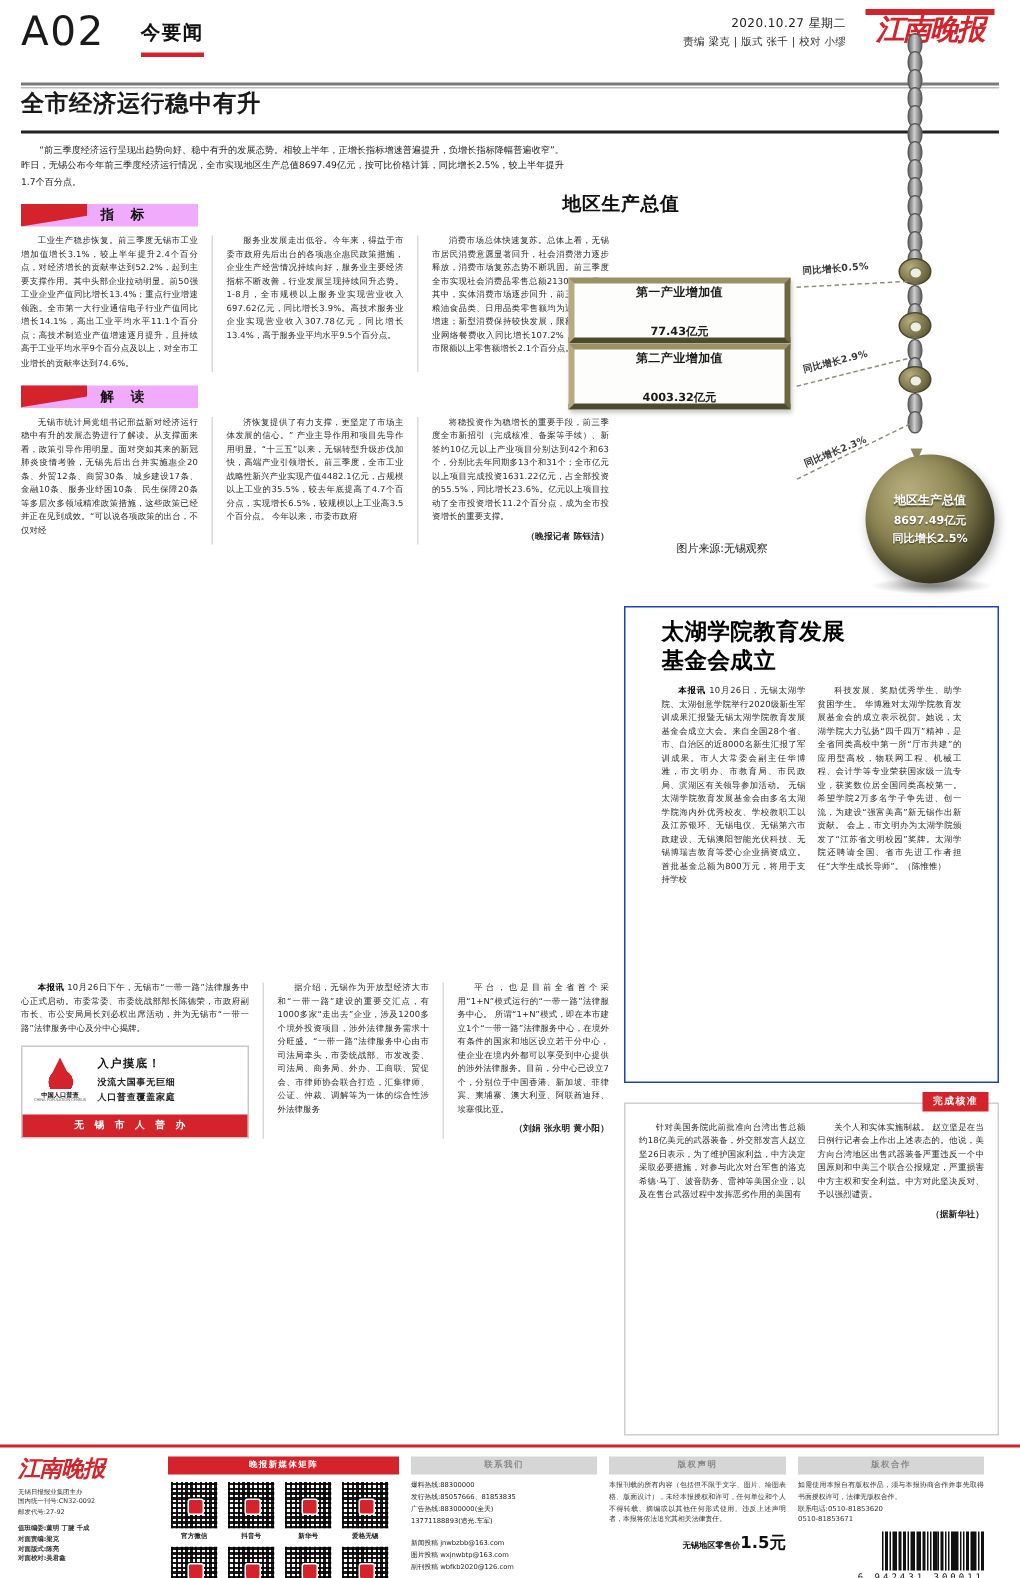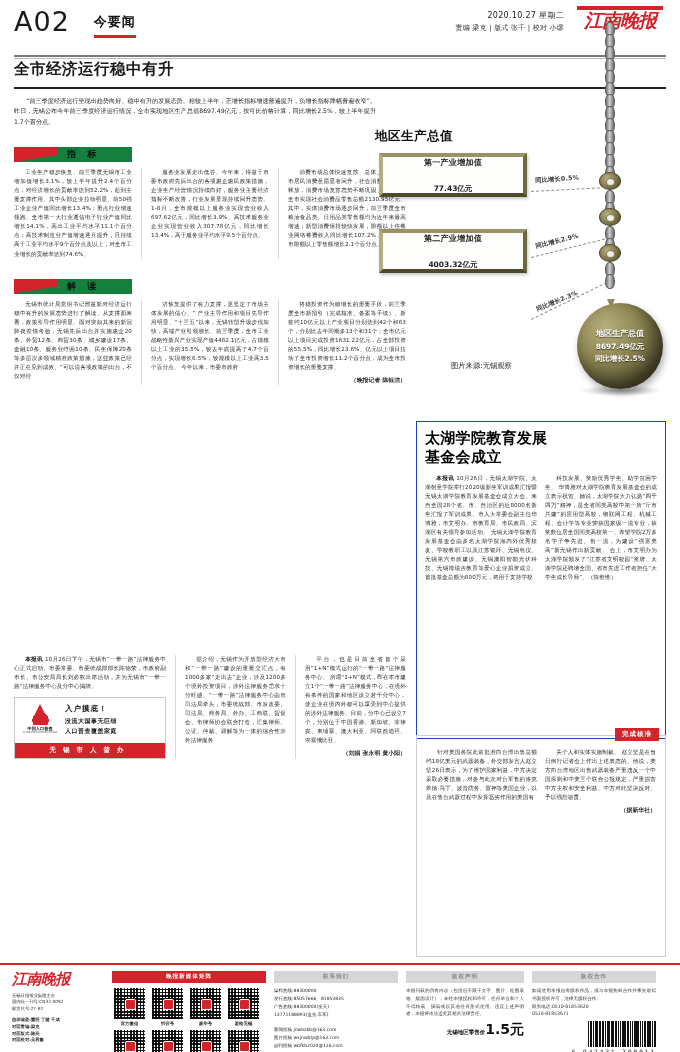--- a/index.html
+++ b/index.html
@@ -67,22 +67,22 @@
     font-size:5.6px;line-height:1.62;text-align:justify;color:#2a2a2a;
     letter-spacing:.1px;
     font-family:"DejaVu Sans","Liberation Sans",sans-serif;
   }
   .body-txt p{margin:0;text-indent:2em;}
   .lead-para{font-size:6.1px;line-height:1.7;text-align:justify;color:#222;}
   .lead-para p{margin:0;text-indent:2em;}
 
   
   .flag{
-    display:flex;align-items:center;height:15px;margin:20px 0 6px;
-    background:#15803d;width:118px;
+    display:flex;align-items:center;height:15px;margin:9px 0 6px;
+    background:#f0abfc;width:118px;
   }
   .flag .tri{
     width:44px;height:15px;background:#d4232a;
     clip-path:polygon(0 0,100% 0,100% 52%,0 100%);
   }
   .flag .ft{
     font-size:9px;font-weight:700;letter-spacing:4px;
     padding-left:9px;color:#111;
   }
 
@@ -154,22 +154,22 @@
     position:absolute;left:232px;top:146px;width:0;height:0;
     border-left:4px solid transparent;border-right:4px solid transparent;
     border-top:9px solid #8f8a62;
   }
   .img-src{
     position:absolute;left:51px;top:208px;font-size:7.3px;font-weight:400;color:#1a1a1a;padding-left:25px;
   }
 
   
   .taihu{
-    position:absolute;left:416px;top:421px;width:250px;height:318px;
-    border:1.4px solid #1b43b8;box-sizing:border-box;padding:7px 8px 6px;
+    position:absolute;left:416px;top:404px;width:250px;height:318px;
+    border:1.4px solid #1b43b8;box-sizing:border-box;padding:7px 24px 6px;
     background:#fff;
   }
   .taihu h2{
     font-size:15px;font-weight:900;line-height:1.25;margin:0 0 7px;color:#000;
     letter-spacing:.3px;
   }
   .taihu .cols2{display:flex;gap:8px;}
   .taihu .cols2 > div{flex:1;}
   .lede{font-weight:700;color:#000;}
 
@@ -180,21 +180,21 @@
     letter-spacing:.2px;
   }
   .oneN .cols3 > div{flex:1;}
   .signoff{text-align:right;font-size:5.8px;font-weight:700;margin-top:4px;color:#222;}
 
   
   .census{
     margin-top:6px;border:1px solid #c9c9c9;width:150px;
     background:#fff;
   }
-  .census-in{display:flex;gap:5px;padding:6px 5px 4px;}
+  .census-in{display:flex;align-items:center;gap:5px;padding:6px 5px 4px;}
   .census-logo{width:40px;text-align:center;}
   .census-logo .mark{
     width:27px;height:21px;margin:0 auto;
     background:
       radial-gradient(circle at 50% 78%,#d4232a 0 38%,transparent 39%),
       linear-gradient(#fff,#fff);
     position:relative;
   }
   .census-logo .mark:before{
     content:"";position:absolute;left:7px;top:0;width:0;height:0;
@@ -260,21 +260,21 @@
     position:relative;border:1px solid #fff;
   }
   .qr:after{
     content:"";position:absolute;left:11px;top:11px;width:9px;height:9px;
     background:#d4232a;border:1.5px solid #fff;border-radius:2px;
   }
   .qr-cap{font-size:4.4px;color:#222;font-weight:700;margin-top:1px;}
   .f-lines{font-size:4.5px;color:#222;line-height:1.75;margin-top:4px;}
   .f-body{font-size:4.6px;color:#333;line-height:1.7;text-align:justify;margin-top:4px;}
   .price{font-size:5.5px;text-align:right;margin-top:3px;color:#111;font-weight:700;}
-  .price b{font-size:14px;}
+  .price b{font-size:11px;}
   .barcode{display:flex;gap:.8px;height:26px;align-items:flex-end;margin-top:3px;justify-content:flex-end;}
   .barcode i{display:block;background:#111;height:100%;}
   .bcnum{font-size:6px;letter-spacing:2px;text-align:right;color:#111;margin-top:1px;
          font-family:"DejaVu Sans Mono","Liberation Mono",monospace;}
 </style>
 </head>
 <body>
 
 <div class="page">
 
@@ -371,21 +371,21 @@
         <div class="link" style="top:76px"></div>
         <div class="link" style="top:88px"></div>
         <div class="link" style="top:112px"></div>
         <div class="link" style="top:124px"></div>
         <div class="node" style="top:22px"></div>
         <div class="node" style="top:58px"></div>
         <div class="node" style="top:94px"></div>
       </div>
       <div class="spike"></div>
 
-      <div class="gdp-box" style="top:0">
+      <div class="gdp-box" style="top:32px">
         <div class="bn">第一产业增加值</div>
         <div class="bv">77.43亿元</div>
       </div>
       <div class="gdp-box" style="top:76px">
         <div class="bn">第二产业增加值</div>
         <div class="bv">4003.32亿元</div>
       </div>
 
       <div class="dash" style="left:156px;top:38px;width:74px;transform:rotate(-3deg)"></div>
       <div class="dash" style="left:156px;top:104px;width:76px;transform:rotate(-14deg)"></div>

